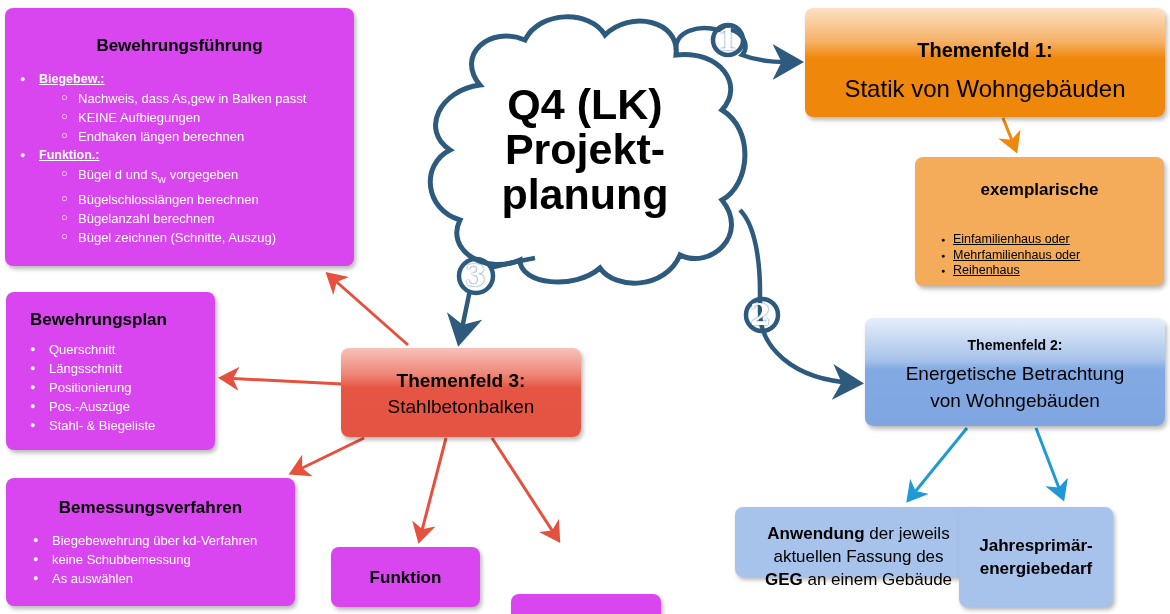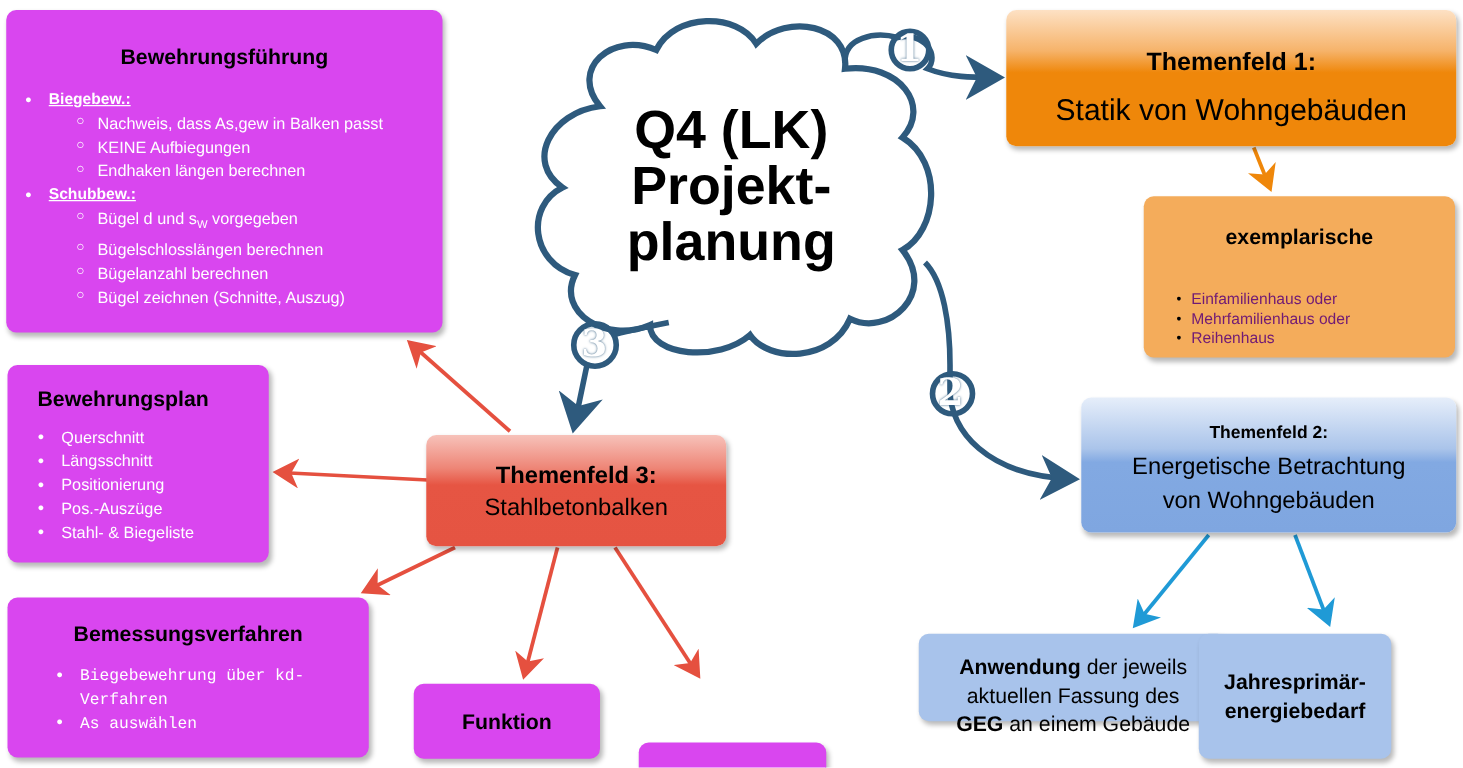--- a/index.html
+++ b/index.html
@@ -12,21 +12,21 @@
   .red { background: linear-gradient(to bottom, #f7c2ba 0%, #ee8576 30%, #e65543 45%, #e55442 100%); }
   .orange { background: linear-gradient(to bottom, #fde1c4 0%, #f6b36a 30%, #ef870a 46%, #ef870a 100%); }
   .light-orange { background: #f4ac5b; }
   .blue { background: linear-gradient(to bottom, #e6eefa 0%, #aac4ea 38%, #82a9e2 48%, #7fa6e0 100%); }
   .light-blue { background: #a8c3eb; }
   .title { font-weight: bold; text-align: center; }
   ul { margin: 0; padding: 0; list-style: none; }
   .white-list li { color: #ffffff; font-size: 13px; line-height: 19px; position: relative; }
   .dot-w::before { content: "\25CF"; position: absolute; left: -19px; top: 0; font-size: 9px; color: #fff; }
   .ring-w::before { content: "\25CB"; position: absolute; left: -17px; top: -1px; font-size: 11px; color: #fff; }
-  .black-list li { color: #701a75; font-size: 12.5px; line-height: 15.5px; position: relative; }
+  .black-list li { color: #000000; font-size: 12.5px; line-height: 15.5px; position: relative; text-decoration: underline; }
   .dot-b::before { content: "\25CF"; position: absolute; left: -12px; top: 0; font-size: 7px; color: #000; }
   .center-text { position: absolute; text-align: center; width: 100%; }
   .cloud-text { position: absolute; z-index: 3; left: 470px; top: 82px; width: 230px; text-align: center;
                 font-weight: bold; font-size: 43px; line-height: 45px; }
   .num { position: absolute; z-index: 3; color: #ffffff; font-weight: bold; font-size: 30px;
          font-family: "DejaVu Serif", serif; text-shadow: 0 0 2px #2e5a7d; }
 </style>
 </head>
 <body>
 
@@ -87,21 +87,21 @@
   <div style="position:absolute; left:34px; top:62px;">
     <ul class="white-list">
       <li class="dot-w" style="font-weight:bold; text-decoration:underline; font-size:12.5px;">Biegebew.:</li>
     </ul>
     <ul class="white-list" style="margin-left:39px;">
       <li class="ring-w">Nachweis, dass As,gew in Balken passt</li>
       <li class="ring-w">KEINE Aufbiegungen</li>
       <li class="ring-w">Endhaken längen berechnen</li>
     </ul>
     <ul class="white-list">
-      <li class="dot-w" style="font-weight:bold; text-decoration:underline; font-size:12.5px;">Schubbew.:</li>
+      <li class="dot-w" style="font-weight:bold; text-decoration:underline; font-size:12.5px;">Funktion.:</li>
     </ul>
     <ul class="white-list" style="margin-left:39px;">
       <li class="ring-w"><span>Bügel d und s</span><sub style="font-size:9px;">W</sub><span> vorgegeben</span></li>
       <li class="ring-w">Bügelschlosslängen berechnen</li>
       <li class="ring-w">Bügelanzahl berechnen</li>
       <li class="ring-w">Bügel zeichnen (Schnitte, Auszug)</li>
     </ul>
   </div>
 </div>
 
@@ -111,22 +111,23 @@
     <li class="dot-w">Querschnitt</li>
     <li class="dot-w">Längsschnitt</li>
     <li class="dot-w">Positionierung</li>
     <li class="dot-w">Pos.-Auszüge</li>
     <li class="dot-w">Stahl- &amp; Biegeliste</li>
   </ul>
 </div>
 
 <div class="box salmon" style="left:6px; top:478px; width:289px; height:128px;">
   <div class="title" style="position:absolute; top:20px; width:100%; font-size:17px;">Bemessungsverfahren</div>
-  <ul class="white-list" style="position:absolute; left:58px; top:53px;font-family:Liberation Mono, monospace;">
+  <ul class="white-list" style="position:absolute; left:46px; top:53px;">
     <li class="dot-w">Biegebewehrung über kd-Verfahren</li>
+    <li class="dot-w">keine Schubbemessung</li>
     <li class="dot-w">As auswählen</li>
   </ul>
 </div>
 
 <div class="box red" style="left:341px; top:348px; width:240px; height:89px;">
   <div class="center-text title" style="top:22px; font-size:19px;">Themenfeld 3:</div>
   <div class="center-text" style="top:48px; font-size:19px;">Stahlbetonbalken</div>
 </div>
 
 <div class="box salmon" style="left:331px; top:547px; width:149px; height:60px;">

